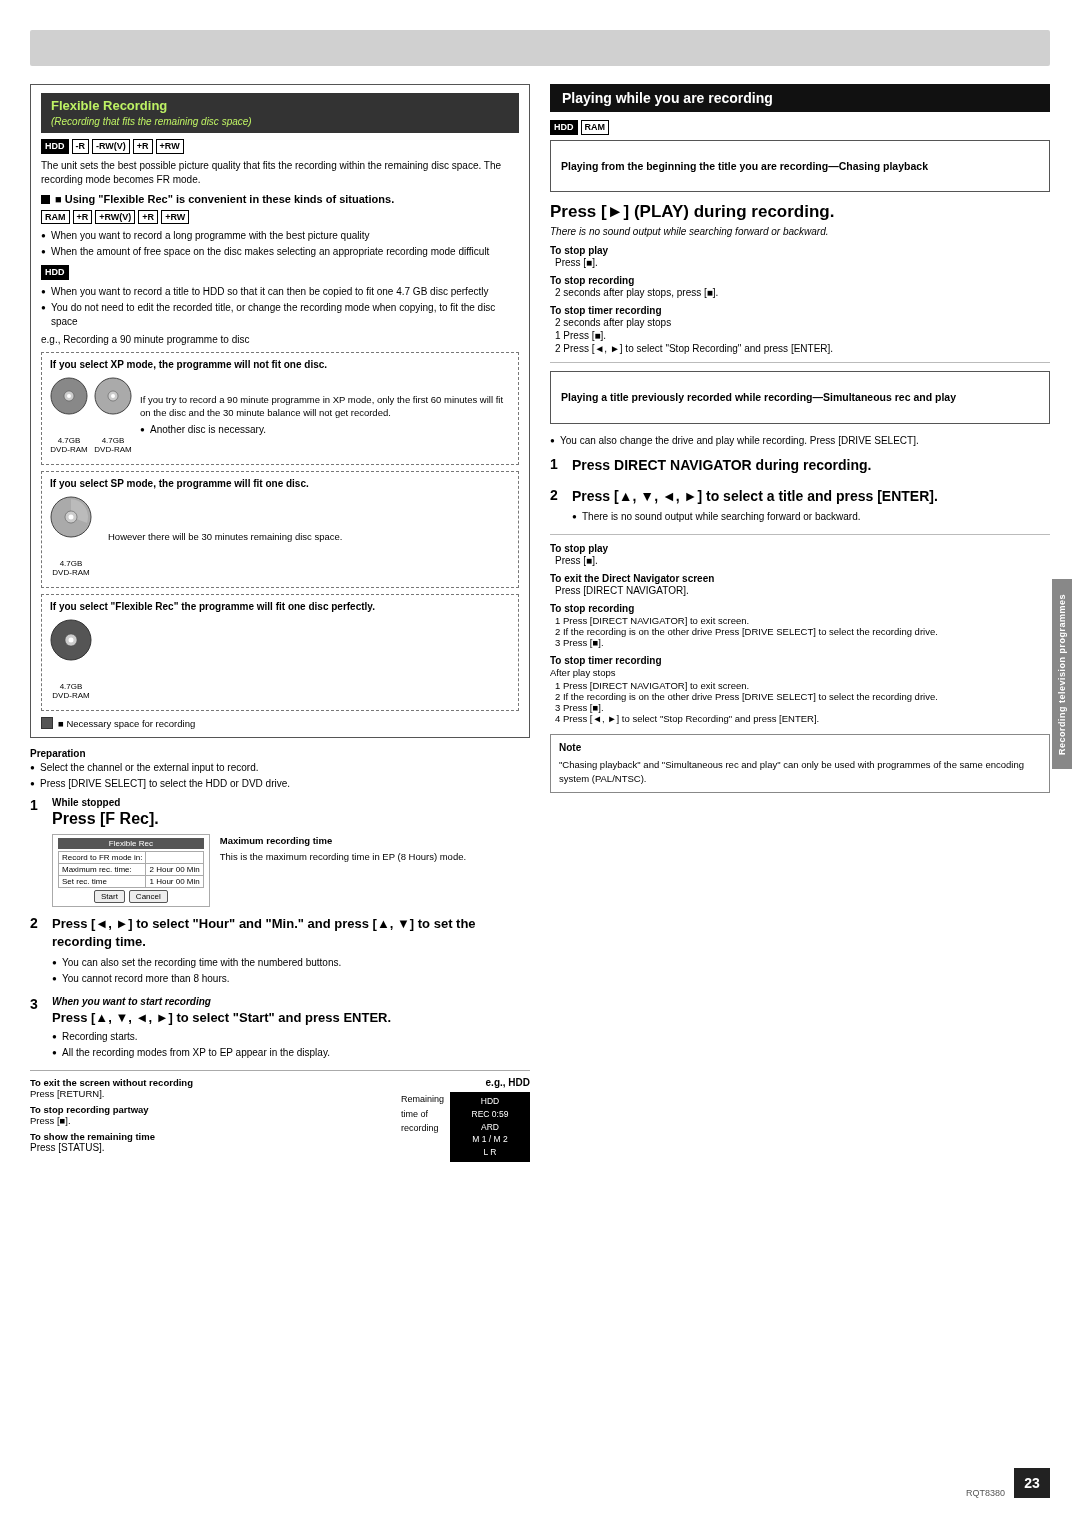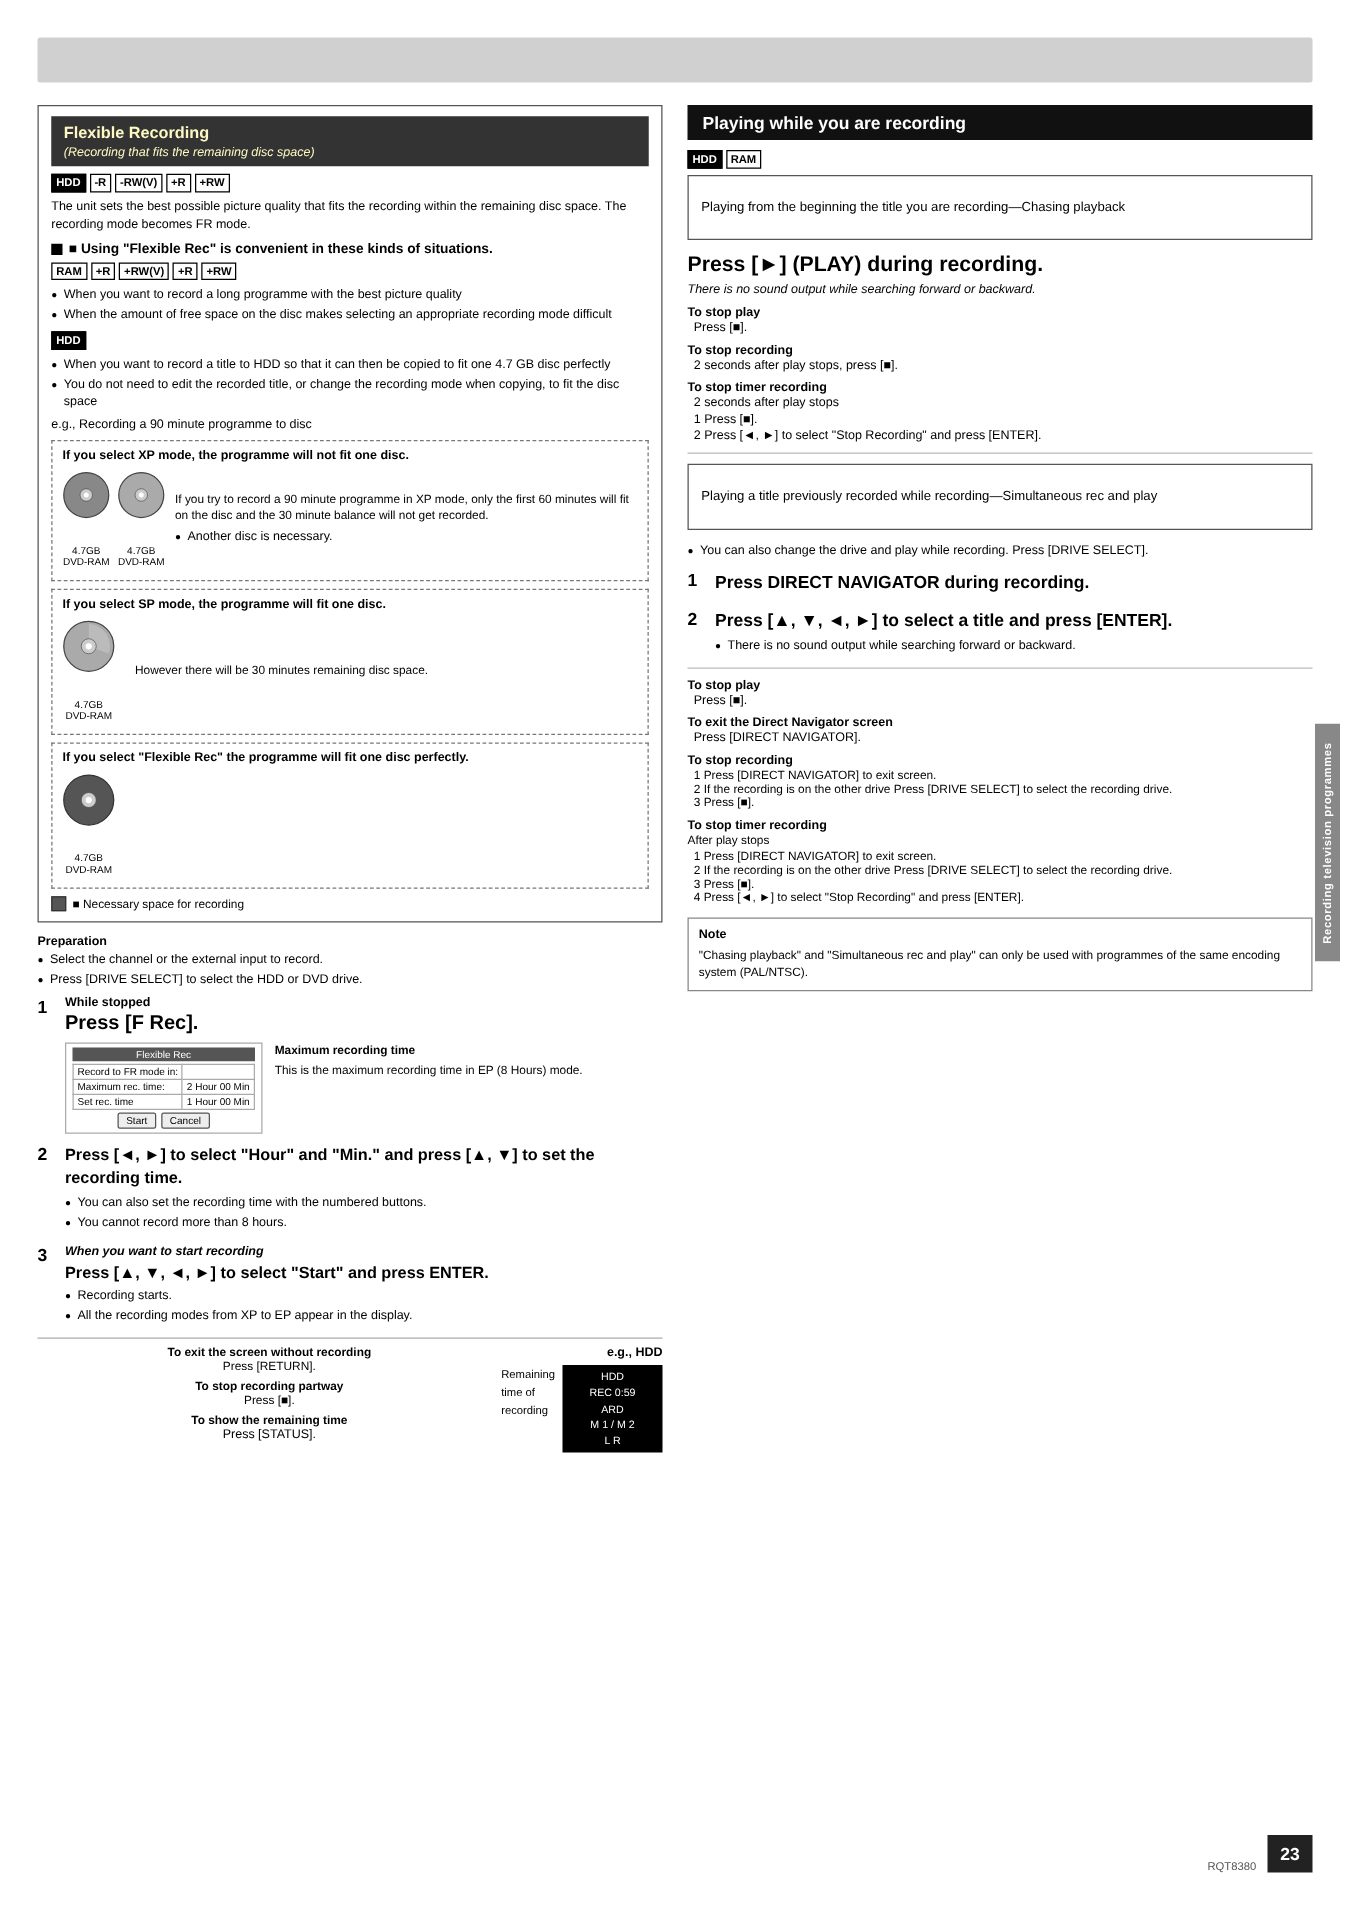--- a/index.html
+++ b/index.html
@@ -36,21 +36,21 @@
       min-width: 0;
     }
     .right-col {
       flex: 1;
       min-width: 0;
       position: relative;
     }
     
     .section-header {
       background: #333;
-      color: #fef9c3;
+      color: #bef264;
       font-size: 13px;
       font-weight: bold;
       padding: 5px 10px;
       margin-bottom: 6px;
     }
     .section-subheader {
       font-size: 10px;
       font-style: italic;
       font-weight: normal;
     }
@@ -241,21 +241,20 @@
       border-top: 1px solid #aaa;
       margin-top: 8px;
       padding-top: 6px;
       display: flex;
       justify-content: space-between;
       align-items: flex-start;
       font-size: 9.5px;
     }
     .bottom-left {
       flex: 1;
-      text-align: center;
     }
     .bottom-right {
       display: flex;
       flex-direction: column;
       align-items: flex-end;
       gap: 4px;
     }
     .display-box {
       background: #000;
       color: #fff;
@@ -272,21 +271,21 @@
       font-size: 14px;
       font-weight: bold;
       padding: 6px 12px;
       margin-bottom: 8px;
     }
     .info-box {
       border: 1.5px solid #555;
       padding: 18px 10px;
       margin-bottom: 10px;
       font-size: 10.5px;
-      font-weight: normal;
+      font-weight: bold;
       line-height: 1.4;
     }
     .press-play-big {
       font-size: 17px;
       font-weight: bold;
       margin-bottom: 4px;
     }
     .no-sound-note {
       font-size: 10px;
       font-style: italic;

